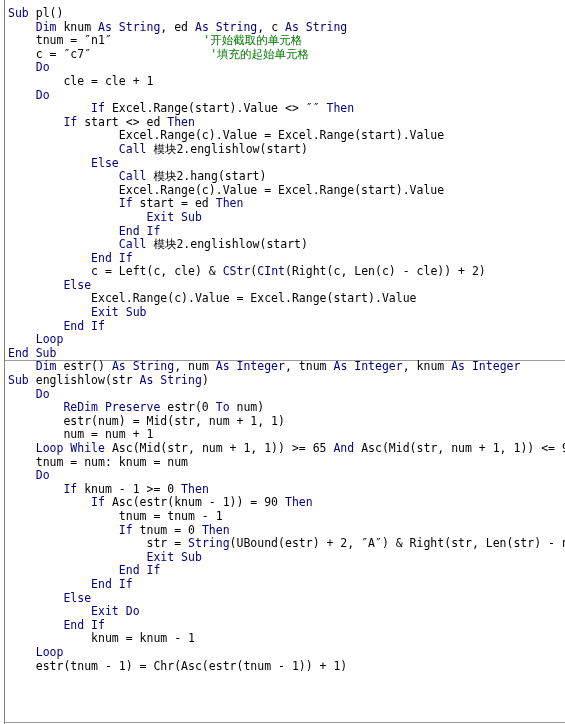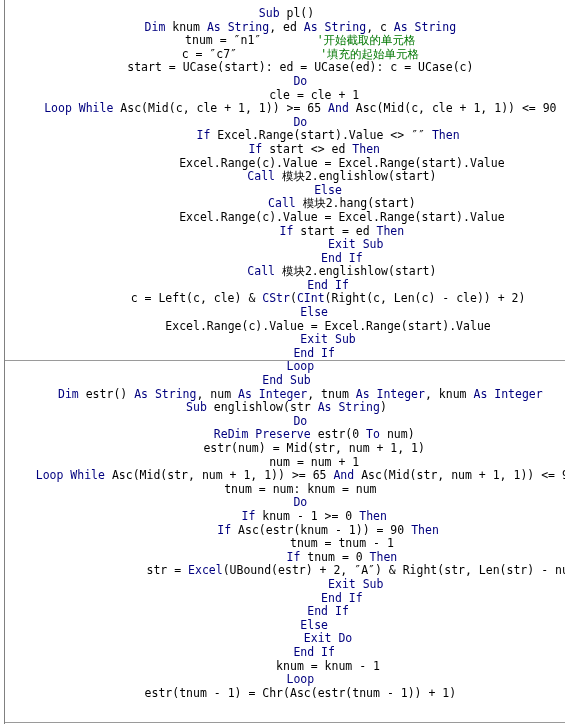--- a/index.html
+++ b/index.html
@@ -35,24 +35,23 @@
     top: 7px;
     width: 557px;
   }
   .code-line {
     height: 13.6px;
     line-height: 13.6px;
     font-size: 11.5px;
     white-space: pre;
     color: #000000;
     letter-spacing: 0px;
-    text-align: center;
   }
   .kw { color: #00007f; font-weight: normal; }
-  .cm { color: #007700; }
+  .cm { color: #007700; margin-left: 36px; }
   .tx { color: #000000; }
   
   .proc-separator {
     position: absolute;
     left: 5px;
     width: 560px;
     height: 1px;
     background: #9a9a9a;
   }
   #sep-1 { top: 360px; }
@@ -63,24 +62,22 @@
 
 <div id="code-editor">
   <div class="pane-left-border"></div>
   <div class="proc-separator" id="sep-1"></div>
   <div class="proc-separator" id="sep-2"></div>
   <div class="code-area" id="code-area">
       <div class="code-line"><span class="kw">Sub </span><span class="tx">pl()</span></div>
       <div class="code-line"><span class="tx">    </span><span class="kw">Dim </span><span class="tx">knum </span><span class="kw">As String</span><span class="tx">, ed </span><span class="kw">As String</span><span class="tx">, c </span><span class="kw">As String</span></div>
       <div class="code-line"><span class="tx">    </span><span class="tx">tnum = ″n1″</span><span class="tx">        </span><span class="cm">'开始截取的单元格</span></div>
       <div class="code-line"><span class="tx">    </span><span class="tx">c = ″c7″</span><span class="tx">            </span><span class="cm">'填充的起始单元格</span></div>
-      <div class="code-line"><span class="tx">    </span><span class="tx">start = UCase(start): ed = UCase(ed): c = UCase(c)</span></div>
       <div class="code-line"><span class="tx">    </span><span class="kw">Do</span></div>
       <div class="code-line"><span class="tx">        </span><span class="tx">cle = cle + 1</span></div>
-      <div class="code-line"><span class="tx">    </span><span class="kw">Loop While </span><span class="tx">Asc(Mid(c, cle + 1, 1)) &gt;= 65 </span><span class="kw">And </span><span class="tx">Asc(Mid(c, cle + 1, 1)) &lt;= 90</span></div>
       <div class="code-line"><span class="tx">    </span><span class="kw">Do</span></div>
       <div class="code-line"><span class="tx">            </span><span class="kw">If </span><span class="tx">Excel.Range(start).Value &lt;&gt; ″″ </span><span class="kw">Then</span></div>
       <div class="code-line"><span class="tx">        </span><span class="kw">If </span><span class="tx">start &lt;&gt; ed </span><span class="kw">Then</span></div>
       <div class="code-line"><span class="tx">                </span><span class="tx">Excel.Range(c).Value = Excel.Range(start).Value</span></div>
       <div class="code-line"><span class="tx">                </span><span class="kw">Call </span><span class="tx">模块2.englishlow(start)</span></div>
       <div class="code-line"><span class="tx">            </span><span class="kw">Else</span></div>
       <div class="code-line"><span class="tx">                </span><span class="kw">Call </span><span class="tx">模块2.hang(start)</span></div>
       <div class="code-line"><span class="tx">                </span><span class="tx">Excel.Range(c).Value = Excel.Range(start).Value</span></div>
       <div class="code-line"><span class="tx">                </span><span class="kw">If </span><span class="tx">start = ed </span><span class="kw">Then</span></div>
       <div class="code-line"><span class="tx">                    </span><span class="kw">Exit Sub</span></div>
@@ -100,21 +97,21 @@
       <div class="code-line"><span class="tx">        </span><span class="kw">ReDim Preserve </span><span class="tx">estr(0 </span><span class="kw">To </span><span class="tx">num)</span></div>
       <div class="code-line"><span class="tx">        </span><span class="tx">estr(num) = Mid(str, num + 1, 1)</span></div>
       <div class="code-line"><span class="tx">        </span><span class="tx">num = num + 1</span></div>
       <div class="code-line"><span class="tx">    </span><span class="kw">Loop While </span><span class="tx">Asc(Mid(str, num + 1, 1)) &gt;= 65 </span><span class="kw">And </span><span class="tx">Asc(Mid(str, num + 1, 1)) &lt;= 90</span></div>
       <div class="code-line"><span class="tx">    </span><span class="tx">tnum = num: knum = num</span></div>
       <div class="code-line"><span class="tx">    </span><span class="kw">Do</span></div>
       <div class="code-line"><span class="tx">        </span><span class="kw">If </span><span class="tx">knum - 1 &gt;= 0 </span><span class="kw">Then</span></div>
       <div class="code-line"><span class="tx">            </span><span class="kw">If </span><span class="tx">Asc(estr(knum - 1)) = 90 </span><span class="kw">Then</span></div>
       <div class="code-line"><span class="tx">                </span><span class="tx">tnum = tnum - 1</span></div>
       <div class="code-line"><span class="tx">                </span><span class="kw">If </span><span class="tx">tnum = 0 </span><span class="kw">Then</span></div>
-      <div class="code-line"><span class="tx">                    </span><span class="tx">str = </span><span class="kw">Excel</span><span class="tx">(UBound(estr) + 2, ″A″) &amp; Right(str, Len(str) - num)</span></div>
+      <div class="code-line"><span class="tx">                    </span><span class="tx">str = </span><span class="kw">String</span><span class="tx">(UBound(estr) + 2, ″A″) &amp; Right(str, Len(str) - num)</span></div>
       <div class="code-line"><span class="tx">                    </span><span class="kw">Exit Sub</span></div>
       <div class="code-line"><span class="tx">                </span><span class="kw">End If</span></div>
       <div class="code-line"><span class="tx">            </span><span class="kw">End If</span></div>
       <div class="code-line"><span class="tx">        </span><span class="kw">Else</span></div>
       <div class="code-line"><span class="tx">            </span><span class="kw">Exit Do</span></div>
       <div class="code-line"><span class="tx">        </span><span class="kw">End If</span></div>
       <div class="code-line"><span class="tx">            </span><span class="tx">knum = knum - 1</span></div>
       <div class="code-line"><span class="tx">    </span><span class="kw">Loop</span></div>
       <div class="code-line"><span class="tx">    </span><span class="tx">estr(tnum - 1) = Chr(Asc(estr(tnum - 1)) + 1)</span></div>
     </div>

